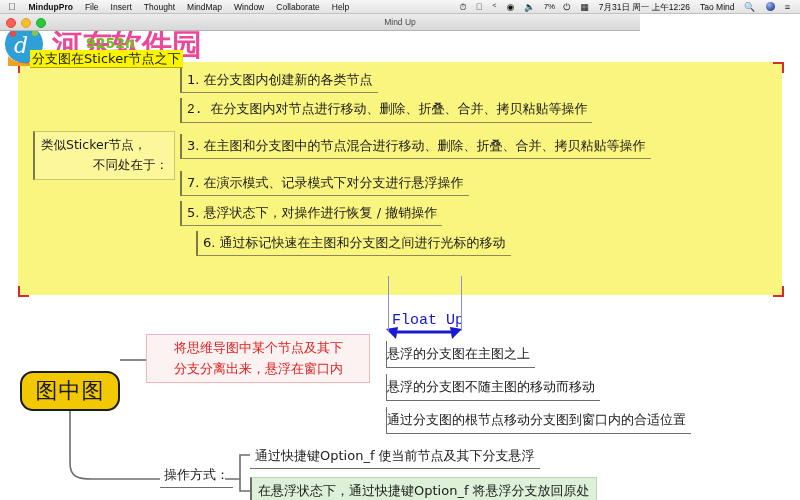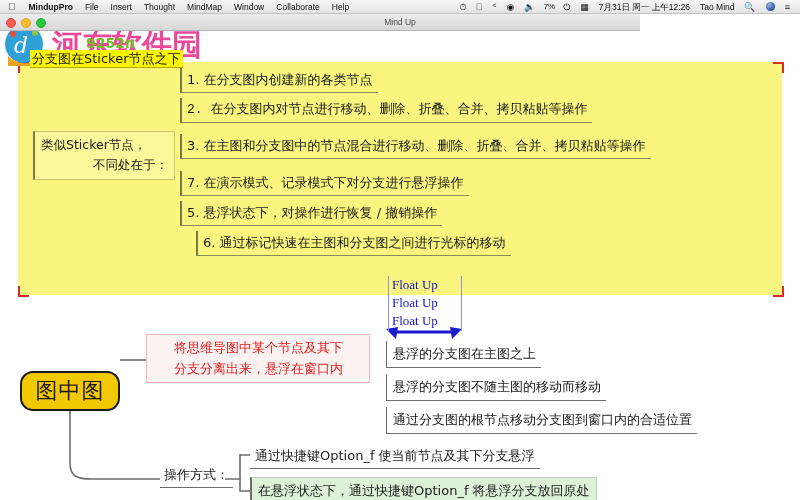--- a/index.html
+++ b/index.html
@@ -129,23 +129,23 @@
   .li5{left:180px;top:170px;}
   .li6{left:196px;top:200px;}
 
   
   .floatbox{
     position:absolute;left:388px;top:245px;width:72px;height:55px;
     border-left:1px solid #8f8fe0;border-right:1px solid #8f8fe0;
     overflow:hidden;
   }
   .floatline{
-    font-family:Liberation Serif, serif;
-    font-size:13px;line-height:18px;color:#1414d2;
-    padding-left:3px;white-space:nowrap;
+    font-family:Liberation Mono, monospace;
+    font-size:15px;line-height:18px;color:#1414d2;
+    padding-left:3px;white-space:nowrap;margin-top:36px;
   }
 
   
   .n-red{
     left:146px;top:303px;width:224px;
     background:#fdf2f2;
     border:1px solid #f0b8b8;
     font-size:13px;line-height:21px;
     color:#e02020;
     padding:2px 5px 3px 6px;
@@ -160,21 +160,21 @@
     border-radius:13px;
     font-size:22px;
     line-height:36px;
     text-align:center;
     letter-spacing:1px;
   }
 
   
   .n-grey{
     font-size:13px;line-height:20px;
-    padding:3px 5px 3px 6px;
+    padding:3px 5px 3px 0;
     border-left:1.5px solid #6d6d6d;
     border-bottom:1.5px solid #6d6d6d;
     background:#ffffff;
   }
   .g1{left:386px;top:310px;}
   .g2{left:386px;top:343px;}
   .g3{left:386px;top:376px;}
 
   
   .n-how{

